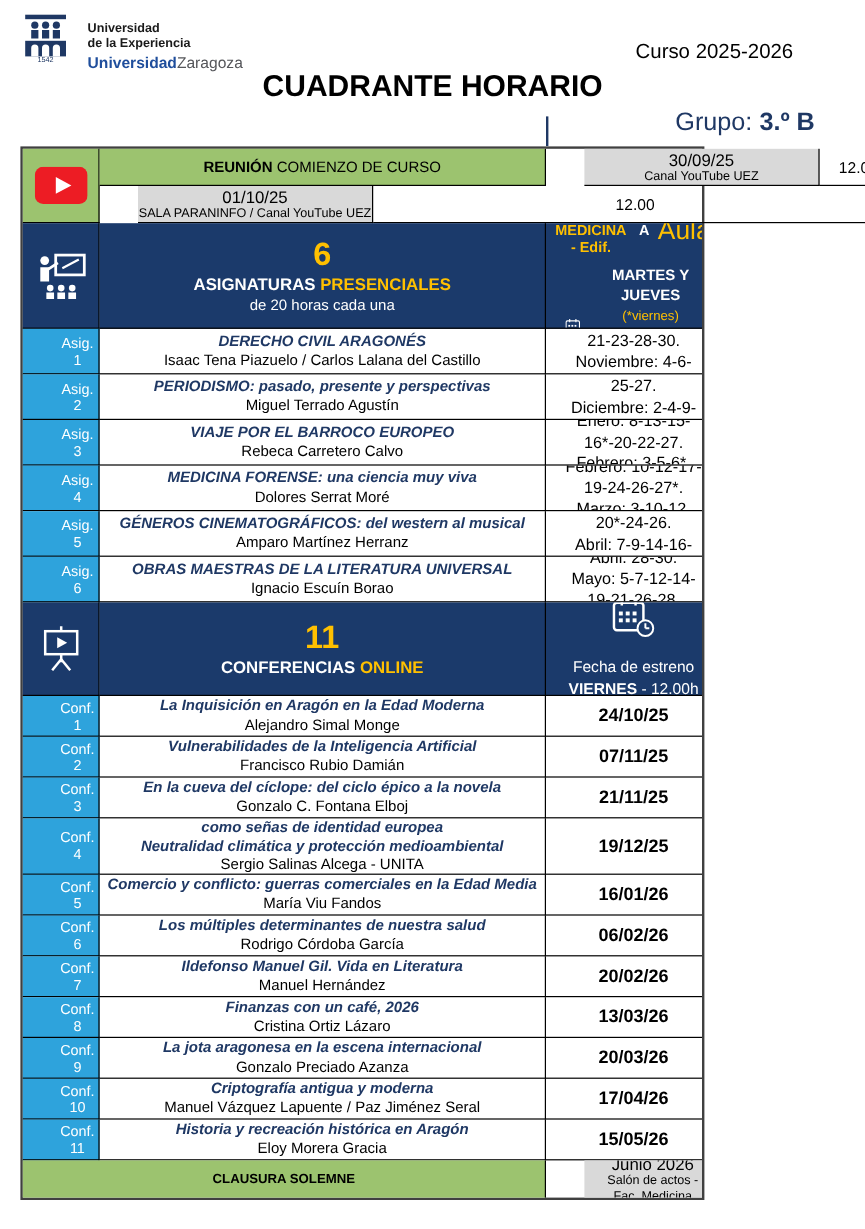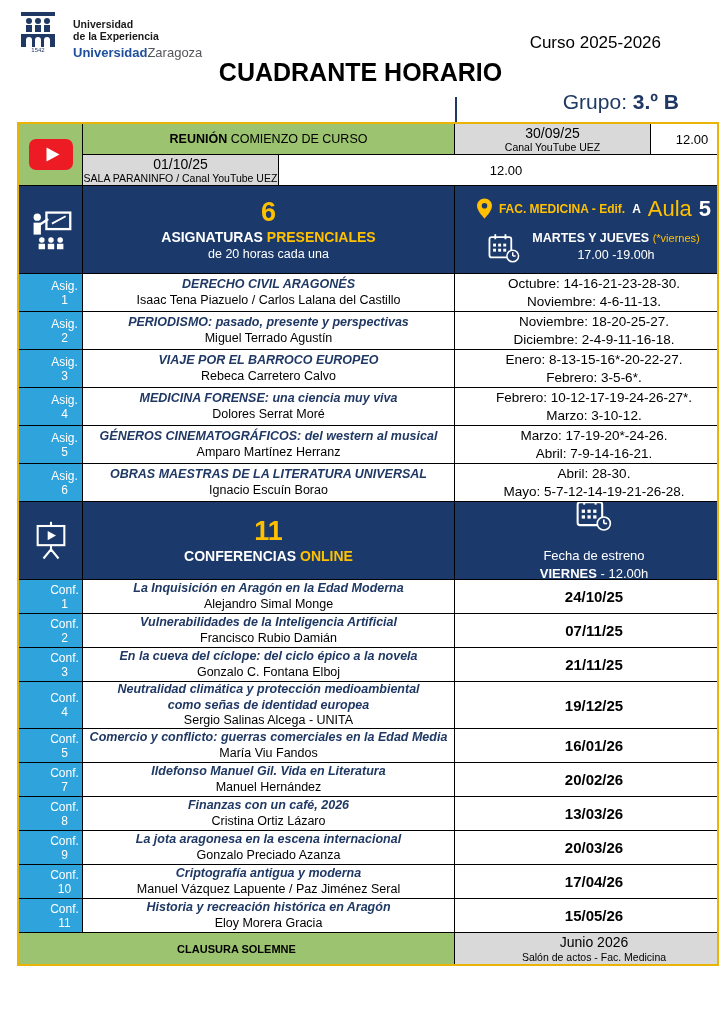--- a/index.html
+++ b/index.html
@@ -13,41 +13,41 @@
   .lt-brand{font-size:13px;margin-top:3px;}
   .lt-brand .bb{color:#1f4e9c;font-weight:bold;}
   .lt-brand .gg{color:#55565a;}
   .curso{position:absolute;top:33px;right:60px;font-size:17px;color:#000;}
   .doc-title{position:absolute;top:58px;left:0;width:100%;text-align:center;font-size:25px;font-weight:bold;color:#000;}
   .grupo{position:absolute;top:90px;right:42px;font-size:21px;color:#1f3864;}
   .grupo .b{font-weight:bold;}
   .caret{position:absolute;left:455px;top:97px;width:2px;height:25px;background:#1f3864;}
 
   
-  .tbl{position:absolute;left:17px;top:122px;width:702px;border:2px solid #eab308;box-sizing:border-box;background:#fff;}
+  .tbl{position:absolute;left:17px;top:122px;width:570px;border:2px solid #404040;box-sizing:border-box;background:#fff;}
   .row{display:flex;}
   .cell{box-sizing:border-box;border-right:1.5px solid #000;border-bottom:1.5px solid #000;
         display:flex;flex-direction:column;align-items:center;justify-content:center;text-align:center;overflow:hidden;}
   .cell:last-child{border-right:none;}
   .tbl > .row:last-child .cell{border-bottom:none;}
   .c0{width:64px;flex:none;}
   .c1{width:372px;flex:none;}
   .c2{width:196px;flex:none;}
   .c3{flex:1;padding-left:16px;}
   .cw{width:436px;flex:none;}
   .h62{height:62px;} .h88{height:88px;} .h38{height:38px;} .h78{height:78px;}
   .h34{height:34px;} .h47{height:47px;} .h31{height:31px;}
   .stack{flex:1;display:flex;flex-direction:column;}
   .stack .row{flex:1;}
   .stack .row .cell{height:auto;}
 
   .bg-green{background:#9cc36f;}
   .bg-navy{background:#1b3a6b;}
   .bg-blue{background:#2ea3dc;padding-left:28px;}
-  .bg-gray{background:#d9d9d9;}
+  .bg-gray{background:#d9d9d9;margin-left:32px;}
 
   .ev-title{font-size:12.5px;color:#000;}
   .ev-title .b{font-weight:bold;}
   .d-main{font-size:14px;color:#000;line-height:1.15;}
   .d-sub{font-size:10.5px;color:#000;line-height:1.15;}
   .t-time{font-size:13px;color:#000;}
   .lbl{color:#fff;font-size:12px;}
   .a-title{font-size:12.5px;font-weight:bold;font-style:italic;color:#1f3864;line-height:1.25;}
   .a-teacher{font-size:12.5px;color:#000;line-height:1.2;}
   .a-dates{font-size:13.5px;color:#000;line-height:1.3;}
@@ -357,38 +357,50 @@
       </div>
       <div class="cell c3">
           <div class="c-date">21/11/25</div>
         </div>
     </div>
     <div class="row h47">
       <div class="cell c0 bg-blue">
           <span class="lbl">Conf. 4</span>
         </div>
       <div class="cell c1">
+        <div class="a-title">como señas de identidad europea</div>
         <div class="a-title">Neutralidad climática y protección medioambiental</div>
-        <div class="a-title">como señas de identidad europea</div>
         <div class="a-teacher">Sergio Salinas Alcega - UNITA</div>
       </div>
       <div class="cell c3">
           <div class="c-date">19/12/25</div>
         </div>
     </div>
     <div class="row h34">
       <div class="cell c0 bg-blue">
           <span class="lbl">Conf. 5</span>
         </div>
       <div class="cell c1">
         <div class="a-title">Comercio y conflicto: guerras comerciales en la Edad Media</div>
         <div class="a-teacher">María Viu Fandos</div>
       </div>
       <div class="cell c3">
           <div class="c-date">16/01/26</div>
+        </div>
+    </div>
+    <div class="row h34">
+      <div class="cell c0 bg-blue">
+          <span class="lbl">Conf. 6</span>
+        </div>
+      <div class="cell c1">
+        <div class="a-title">Los múltiples determinantes de nuestra salud</div>
+        <div class="a-teacher">Rodrigo Córdoba García</div>
+      </div>
+      <div class="cell c3">
+          <div class="c-date">06/02/26</div>
         </div>
     </div>
     <div class="row h34">
       <div class="cell c0 bg-blue">
           <span class="lbl">Conf. 7</span>
         </div>
       <div class="cell c1">
         <div class="a-title">Ildefonso Manuel Gil. Vida en Literatura</div>
         <div class="a-teacher">Manuel Hernández</div>
       </div>

